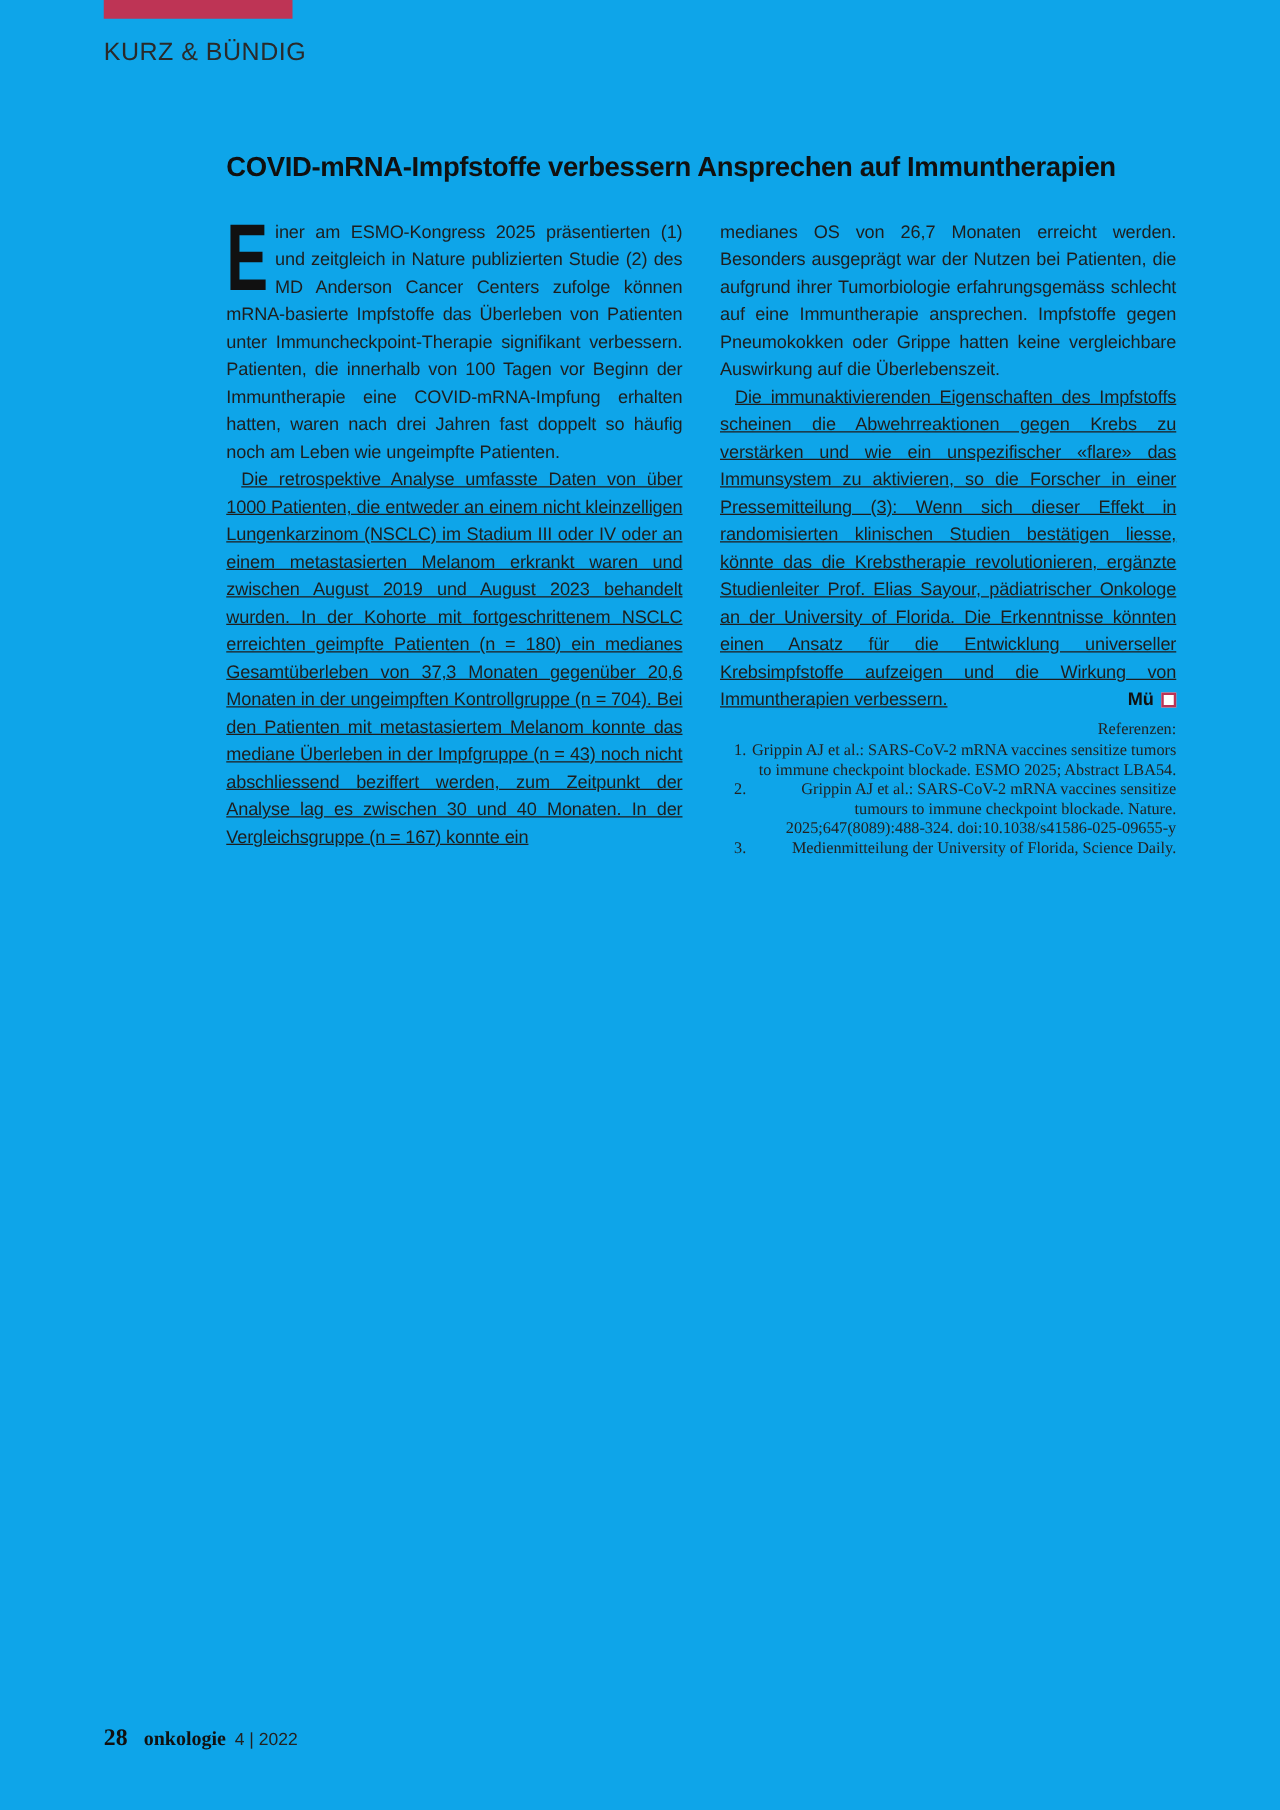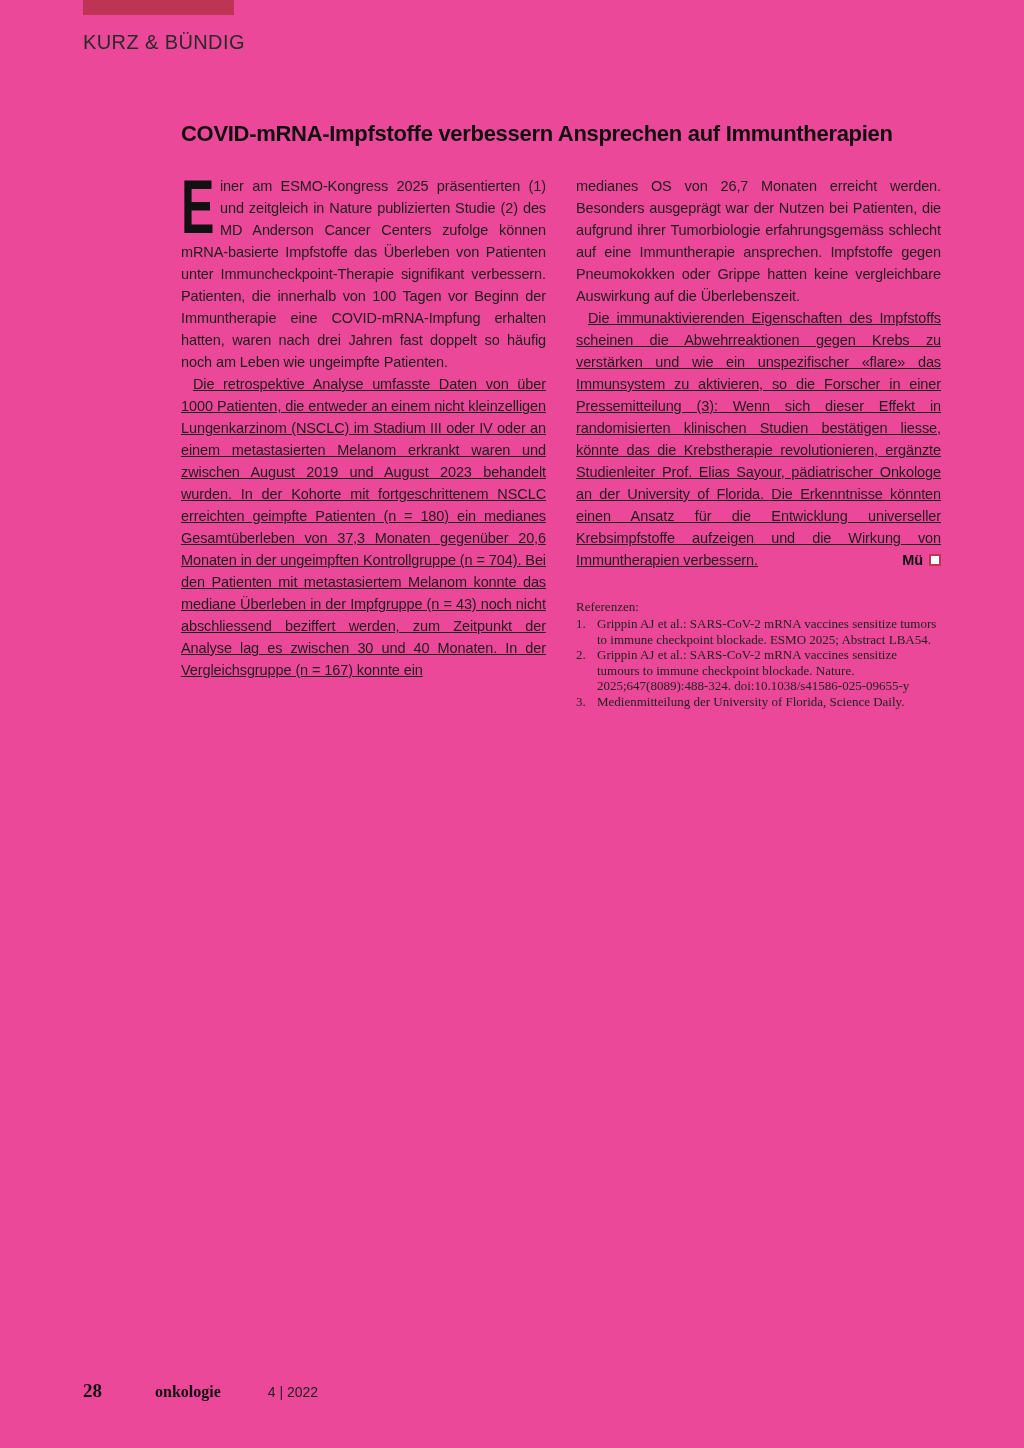--- a/index.html
+++ b/index.html
@@ -1,20 +1,20 @@
 <!DOCTYPE html>
 <html lang="de"><head>
 <meta charset="utf-8">
 <style>
   html, body { margin: 0; padding: 0; background: #ffffff; }
   .page {
     position: relative;
     width: 1024px;
     height: 1448px;
-    background: #ec4899;
+    background: #0ea5e9;
     font-family: "Liberation Sans", sans-serif;
     color: #1e1e1e;
     overflow: hidden;
   }
   .accent-bar {
     position: absolute;
     left: 83px; top: 0;
     width: 151px; height: 15px;
     background: #be3455;
   }
@@ -73,21 +73,21 @@
     gap: 6px;
     text-align: left;
   }
   .sign .author { font-weight: 700; font-size: 14.5px; color: #111; text-align: center; }
   .sq {
     display: inline-block;
     width: 8px; height: 8px;
     border: 2.5px solid #be3455;
     background: #ffffff;
   }
-  .refs { margin-top: 28px; }
+  .refs { margin-top: 4px; text-align: right; }
   .refs-heading {
     font-family: "Liberation Serif", serif;
     font-size: 13px;
     line-height: 16px;
     color: #222222;
   }
   ol.refs-list {
     list-style: none;
     margin: 1px 0 0 0;
     padding: 0;
@@ -97,21 +97,20 @@
     color: #222222;
   }
   li.ref-item { display: flex; }
   .ref-num { flex: none; width: 21px; }
   .ref-text { flex: 1; }
   .footer {
     position: absolute;
     left: 83px; top: 1380px;
     display: flex;
     align-items: baseline;
-    gap: 40px;
   }
   .page-num {
     font-family: "Liberation Serif", serif;
     font-weight: 700;
     font-size: 19px;
     color: #111111;
   }
   .mag-name {
     font-family: "Liberation Serif", serif;
     font-weight: 700;

